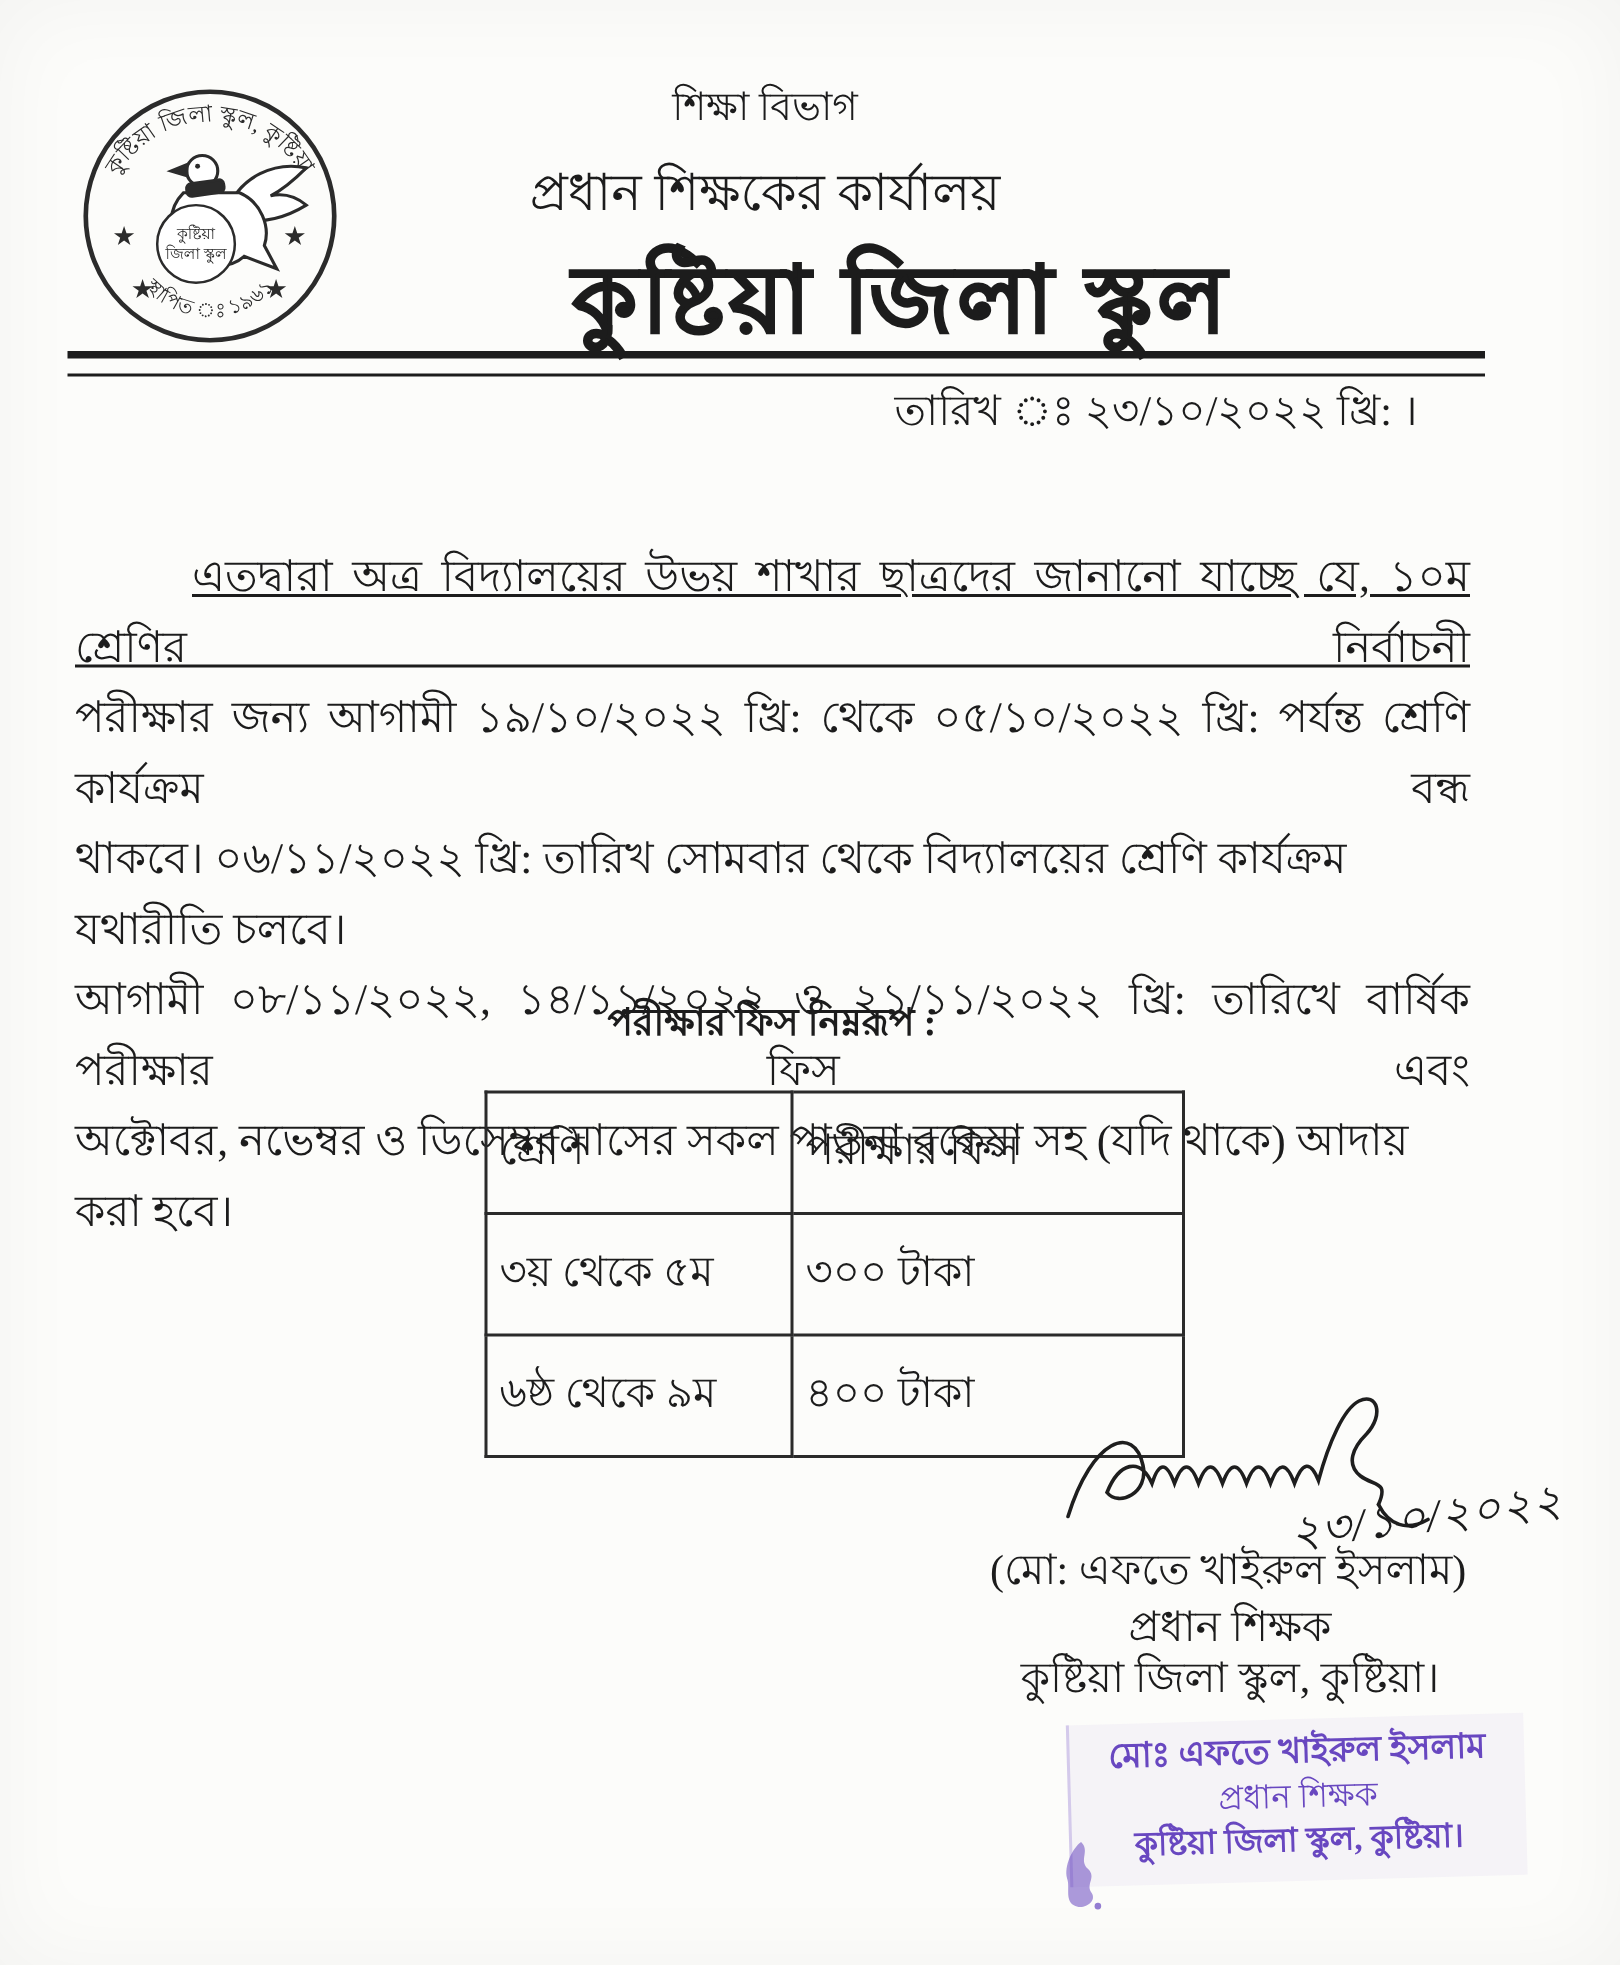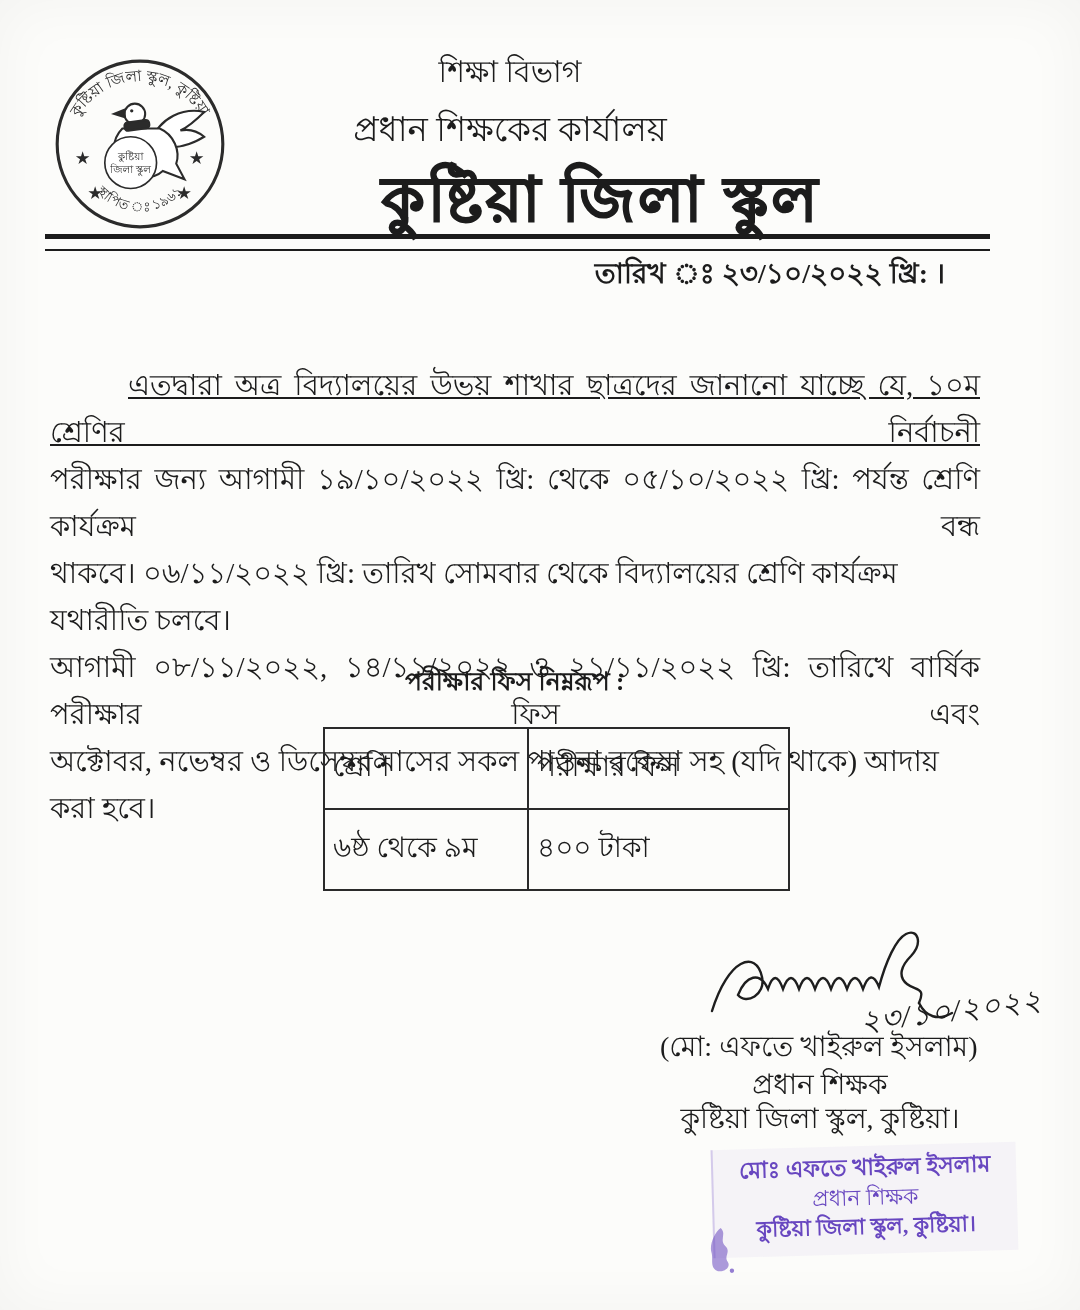--- a/index.html
+++ b/index.html
@@ -9,35 +9,35 @@
     background:#fcfcfa;
     font-family:"Liberation Serif","DejaVu Serif",serif;
     color:#1c1c1c;
     overflow:hidden;
     box-shadow:inset 0 0 60px rgba(0,0,0,0.04);
   }
   
   .seal{position:absolute;left:52px;top:56px;width:176px;height:176px;}
   .head-block{position:absolute;left:180px;top:50px;width:660px;text-align:center;}
   .govt-line{font-size:27px;line-height:36px;}
-  .dept-line{font-size:30px;line-height:40px;margin-top:2px;}
+  .dept-line{font-size:26px;line-height:40px;margin-top:2px;}
   .office-line{font-size:34px;line-height:42px;margin-top:17px;}
   .school-title{
     position:absolute;left:241px;top:152px;width:720px;
     font-size:62px;font-weight:bold;letter-spacing:3px;text-align:center;
     -webkit-text-stroke:1.2px #1c1c1c;
     white-space:nowrap;
   }
   .double-rule{
     position:absolute;left:45px;top:234px;width:945px;height:10px;
     border-top:5px solid #1c1c1c;border-bottom:2px solid #1c1c1c;
   }
   .date-line{
     position:absolute;left:0;top:252px;width:945px;
-    text-align:right;font-size:28px;font-weight:bold;
+    text-align:right;font-size:28px;
   }
   
   .body-text{
     position:absolute;left:50px;top:362px;width:930px;
     font-size:29px;line-height:47px;
   }
   .body-text .line{white-space:normal;}
   .body-text .fill{text-align:justify;text-align-last:justify;}
   .body-text .indent{text-indent:78px;text-decoration:underline;}
   
@@ -138,20 +138,24 @@
 
   <div class="fees-heading">পরীক্ষার ফিস নিম্নরূপ :</div>
 
   <table class="fee-table">
     <tbody>
       <tr>
         <th class="c1">শ্রেণি</th>
         <th class="c2">পরীক্ষার ফিস</th>
       </tr>
       <tr>
+        <td class="c1">৩য় থেকে ৫ম</td>
+        <td class="c2">৩০০ টাকা</td>
+      </tr>
+      <tr>
         <td class="c1">৬ষ্ঠ থেকে ৯ম</td>
         <td class="c2">৪০০ টাকা</td>
       </tr>
     </tbody>
   </table>
 
   <div class="sig-area">
     <svg class="sig-scrawl" viewBox="0 0 380 125">
       <g fill="none" stroke="#1e1e1e" stroke-width="2.4" stroke-linecap="round">
         <path d="M22 86 C 38 34, 66 24, 72 52 C 76 70, 56 80, 48 70 C 56 50, 70 46, 78 64

